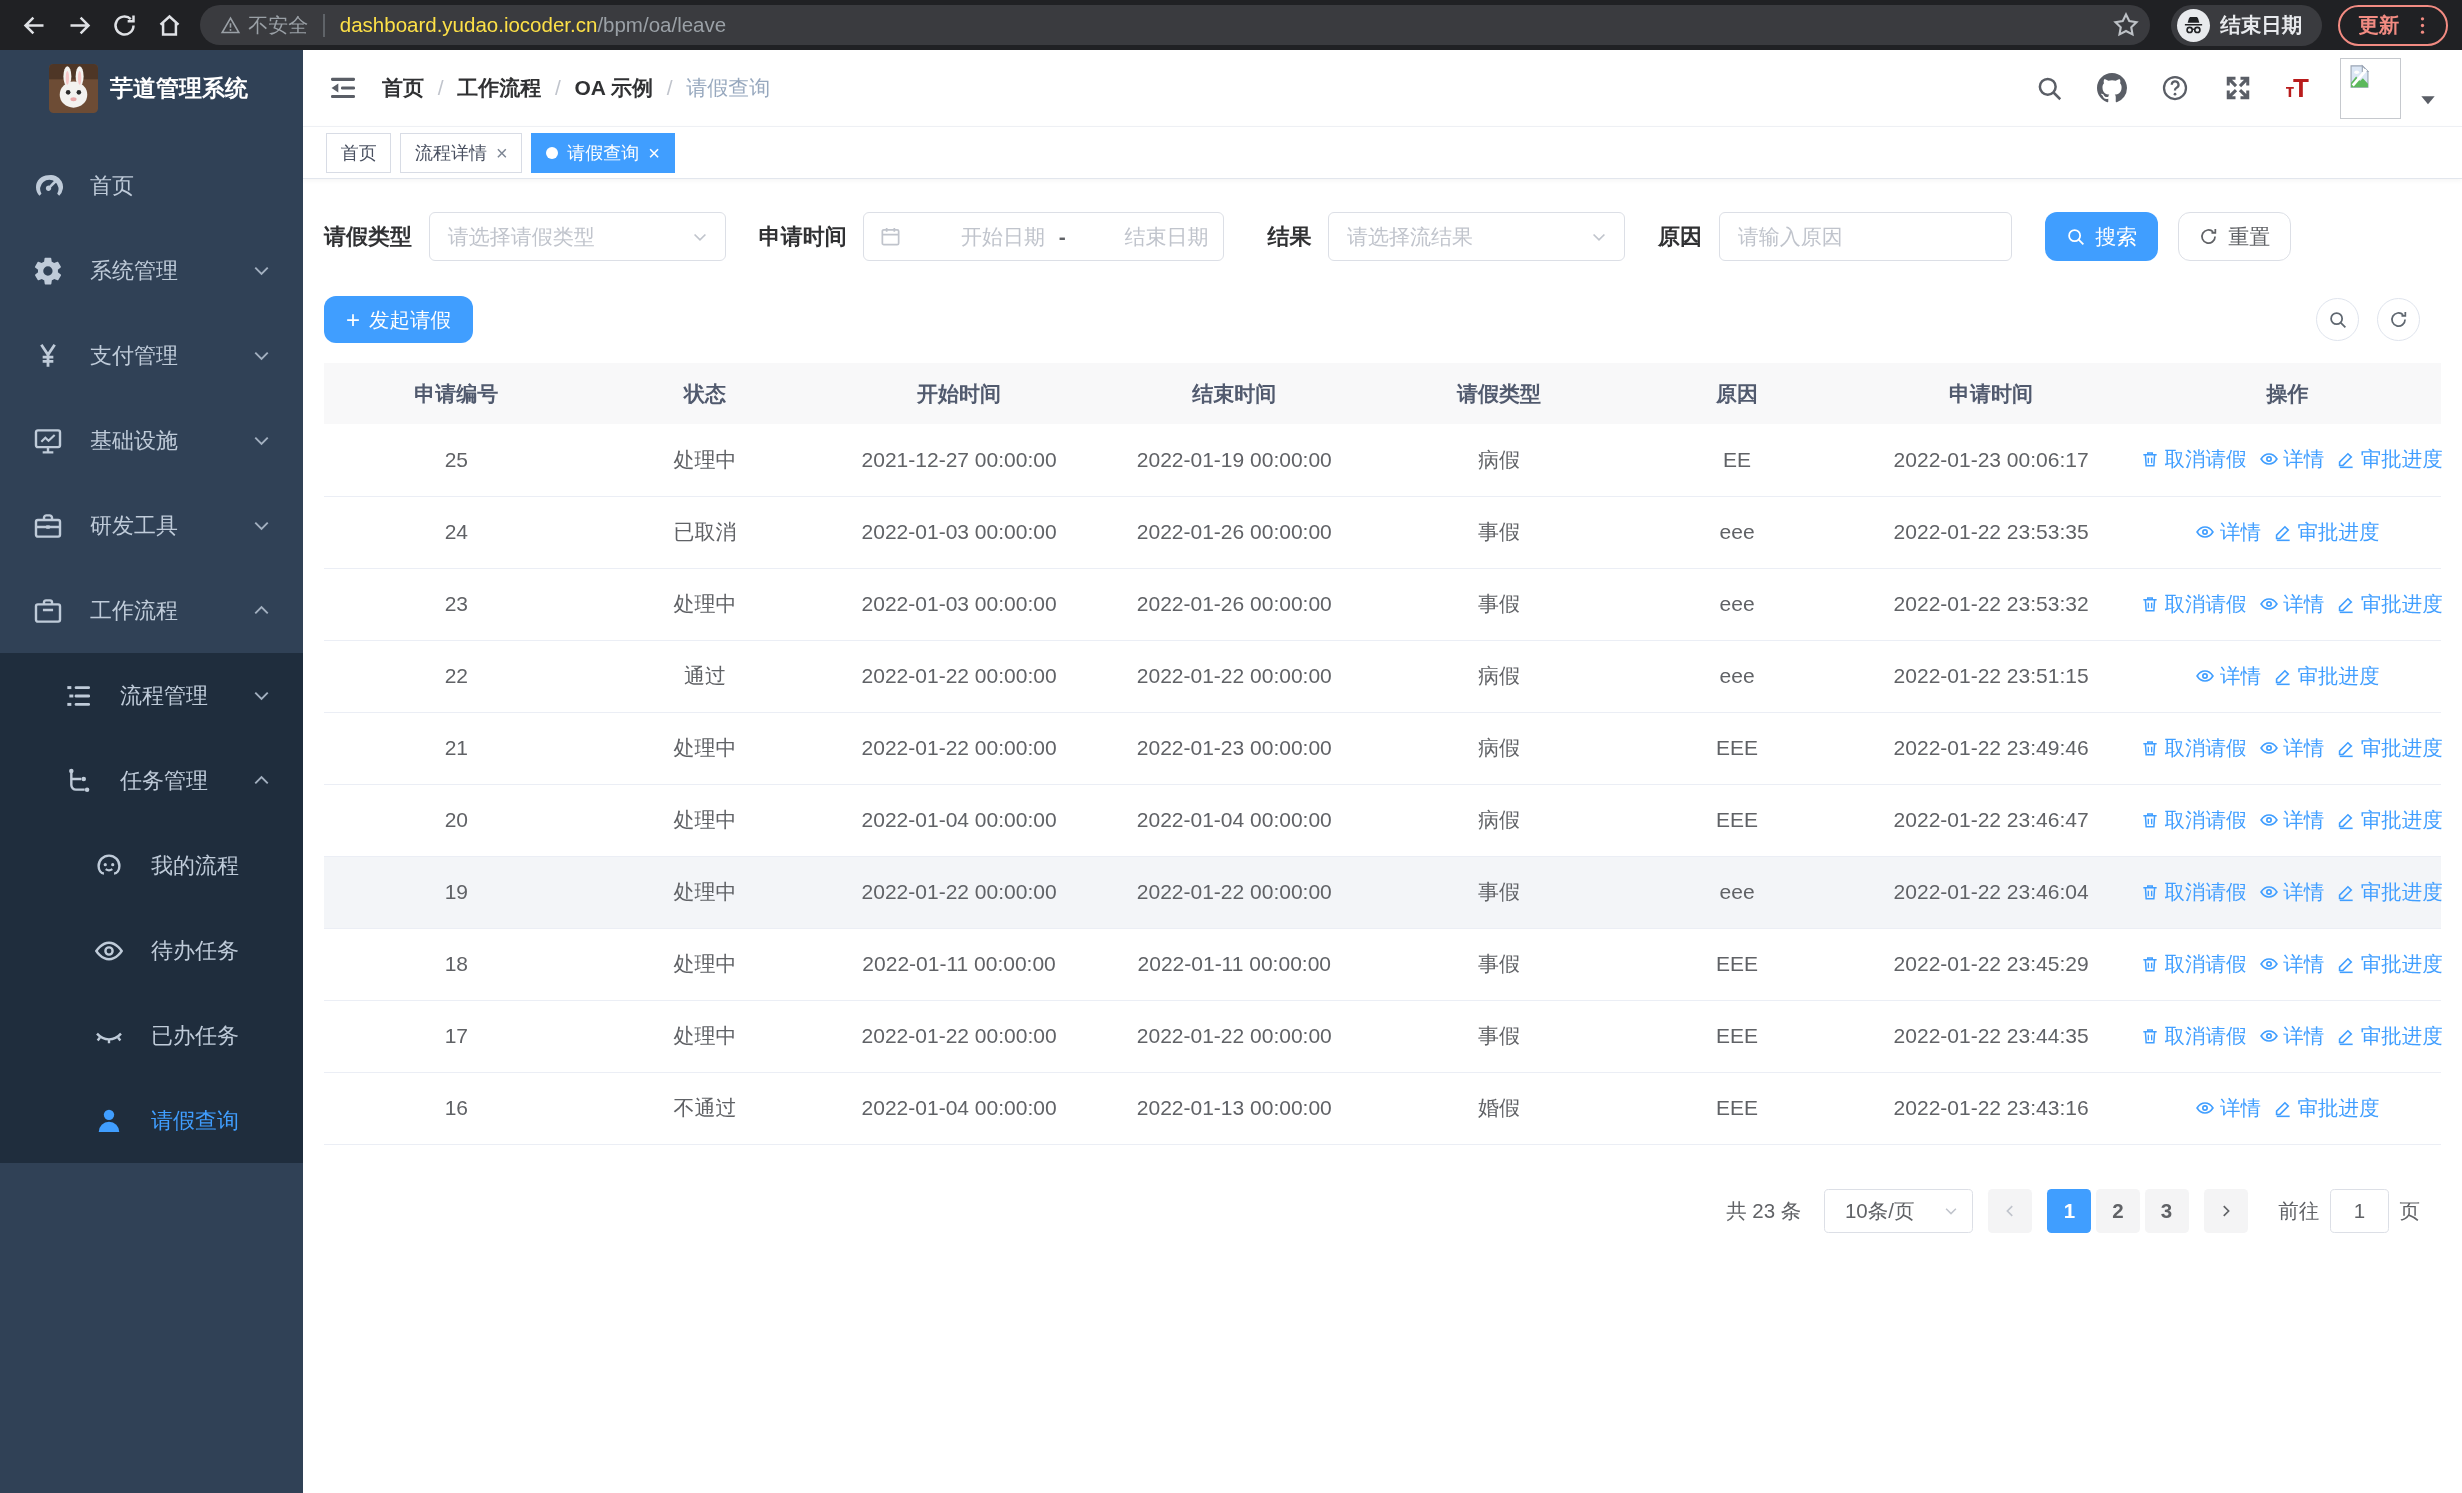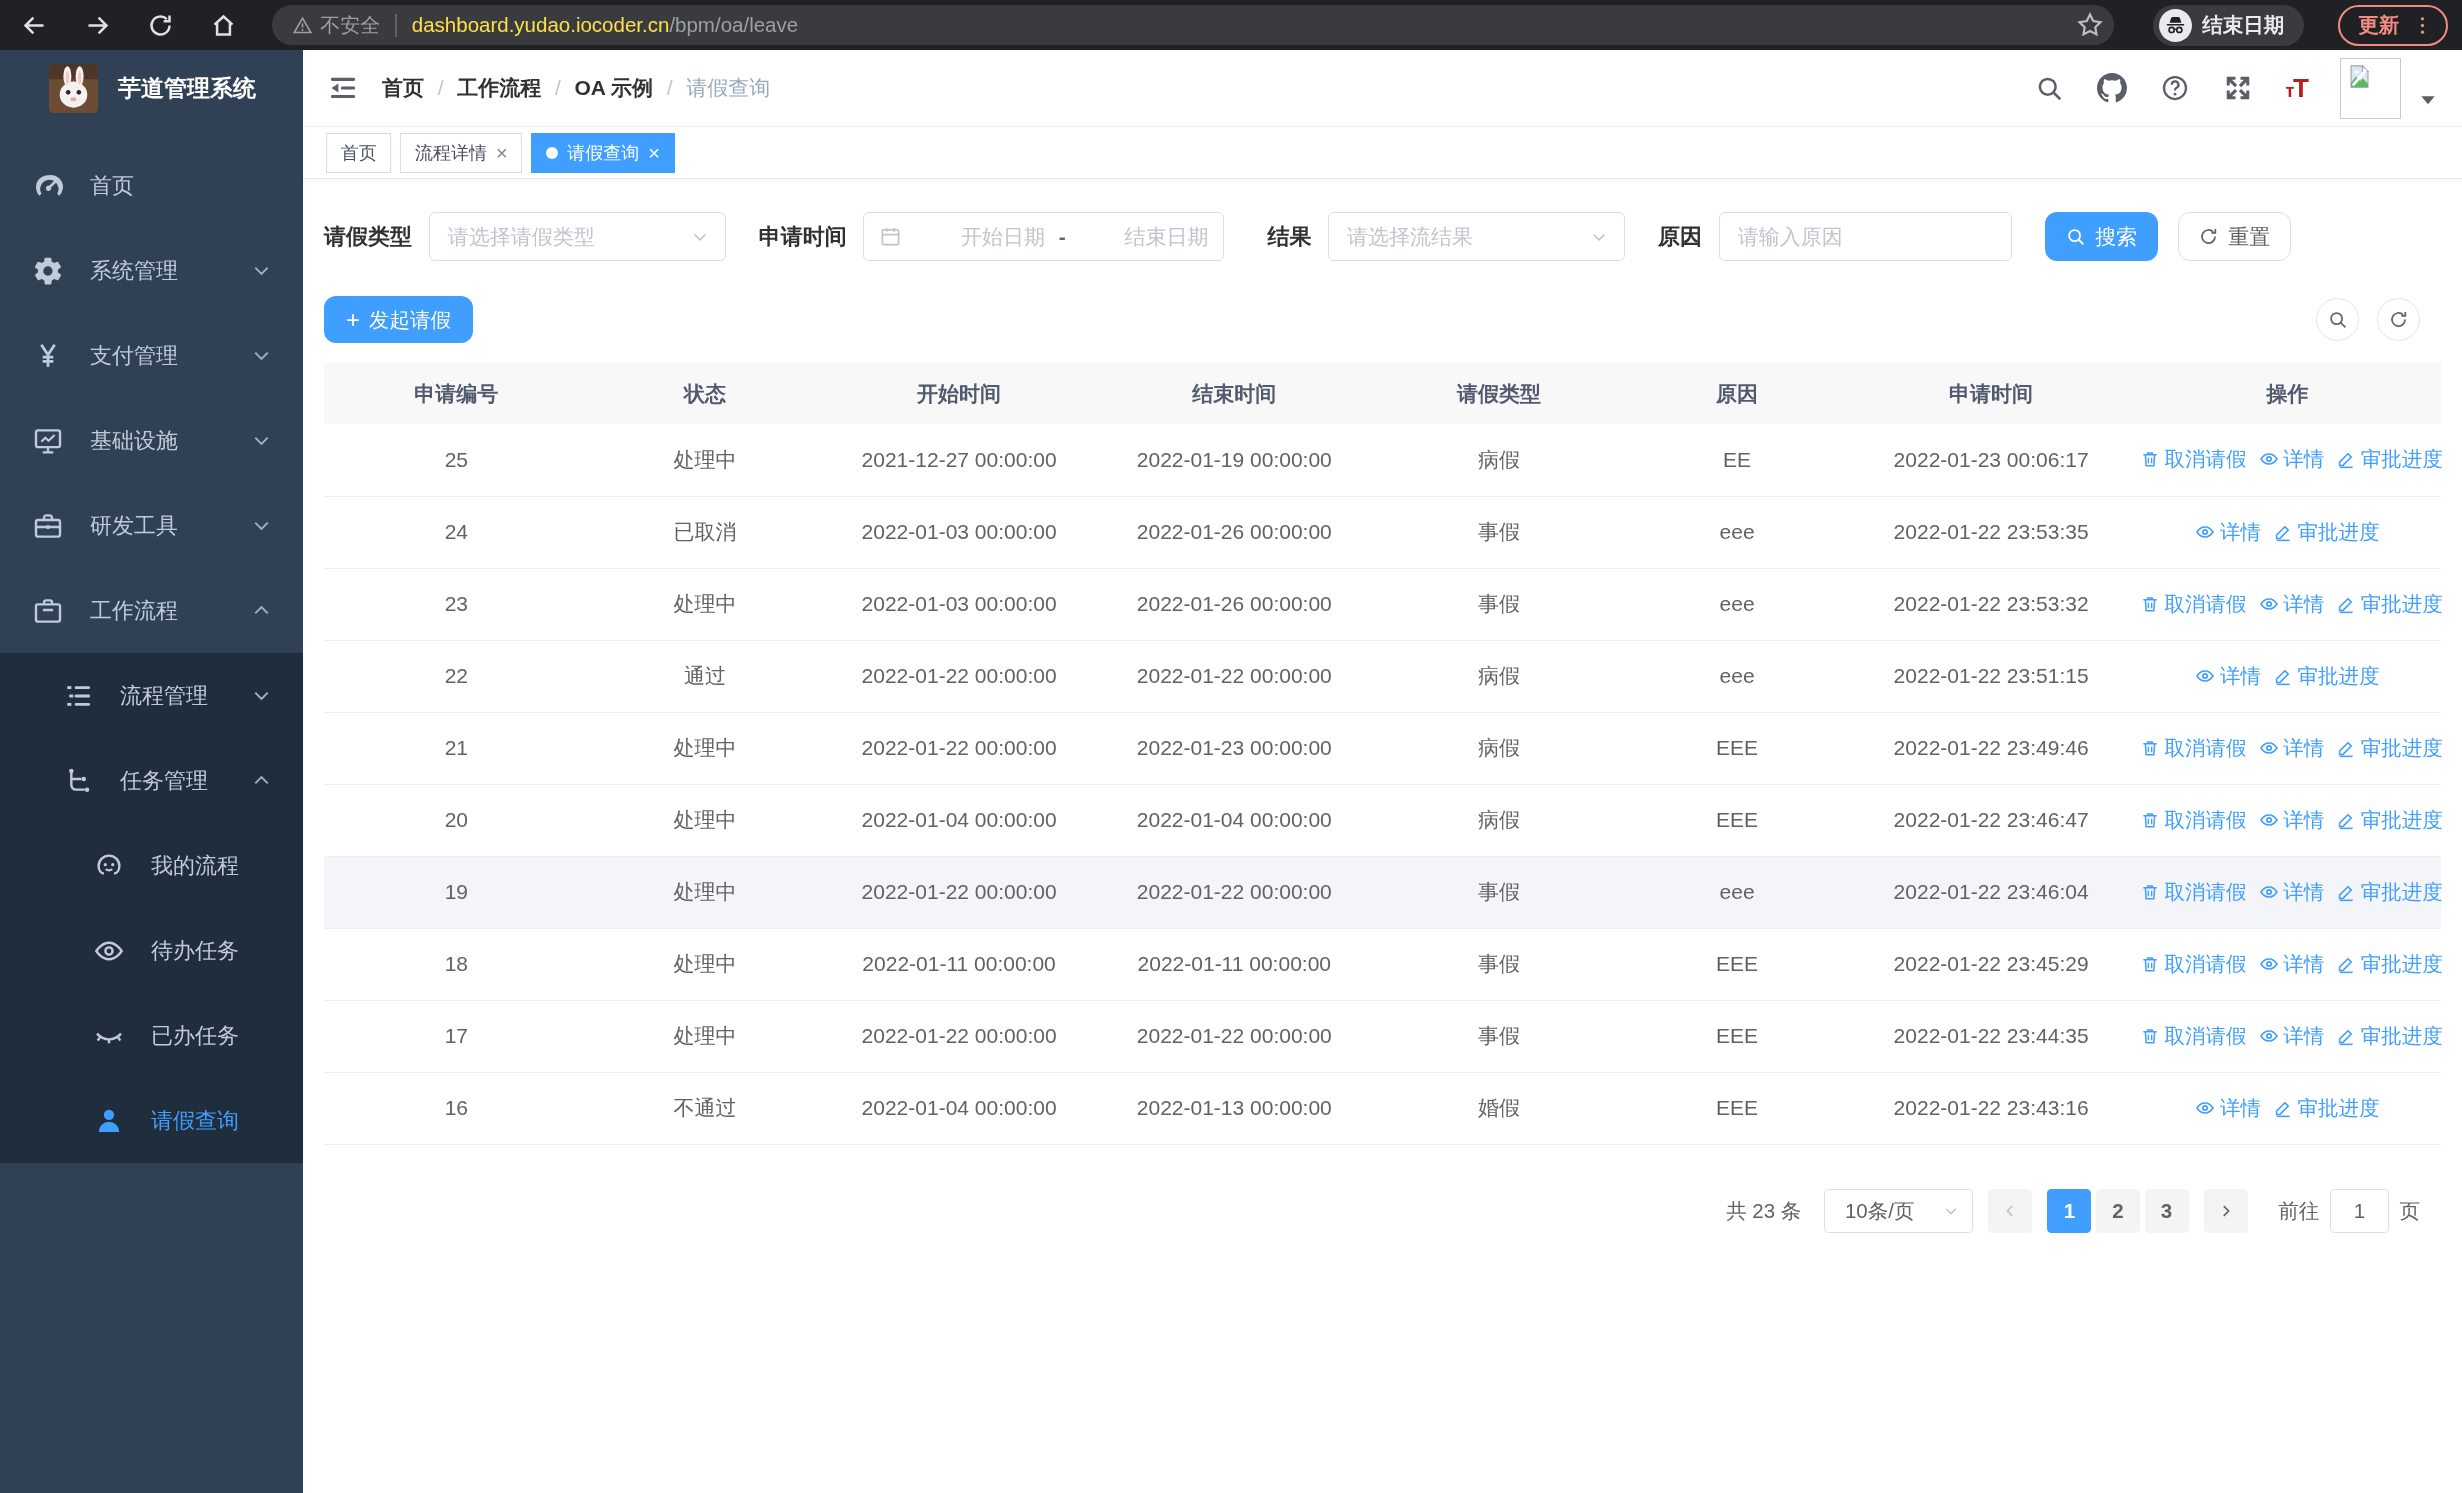--- a/index.html
+++ b/index.html
@@ -2,42 +2,42 @@
 <html style="font-size:12px"><head>
 <meta charset="utf-8">
 <style>
   * { box-sizing: border-box; margin: 0; padding: 0; }
   html,body { width: 2462px; height: 1494px; overflow: hidden; }
   body { font-family: "Liberation Sans", "DejaVu Sans", sans-serif; background:#fff; }
   .icon svg { display:block; width:100%; height:100%; }
   .screen { width:2462px; height:1494px; display:flex; flex-direction:column; }
 
   
-  .browser-bar { height:50px; flex:0 0 50px; background:#202124; display:flex; align-items:center; padding:0 13.7px; gap:22px; }
+  .browser-bar { height:50px; flex:0 0 50px; background:#202124; display:flex; align-items:center; padding:0 13.7px; gap:4px; }
   .bicon { width:27px; height:27px; color:#dfe1e5; flex:0 0 auto; }
   .bbtn { width:41px; height:41px; border-radius:50%; display:flex; align-items:center; justify-content:center; }
   .bbtn.dim { color:#85898f; }
   .url-pill { flex:1; height:40px; margin:0 6px; background:#3a3b3f; border-radius:20px; display:flex; align-items:center; padding:0 9px 0 20px; min-width:0; }
   .warn-wrap { display:flex; align-items:center; gap:7.6px; color:#9aa0a6; font-size:20px; }
   .warn-wrap .icon { width:21px; height:21px; }
   .url-sep { width:1.5px; height:23px; background:#5f6368; margin:0 15px; }
   .url { flex:1; font-size:20.5px; white-space:nowrap; overflow:hidden; }
   .url-domain { color:#fde047; }
   .url-path { color:#9aa0a6; }
   .star-btn { width:30px; height:30px; color:#bdc1c6; }
   .incog { display:flex; align-items:center; gap:10.6px; background:#3a3b3f; border-radius:23px; height:41px; padding:0 20px 0 6px; color:#e8eaed; font-size:20.5px; font-weight:700; margin-left:10.6px; }
   .incog-circle { width:33px; height:33px; background:#e8eaed; border-radius:50%; display:flex; align-items:center; justify-content:center; color:#202124; }
   .incog-circle .icon { width:23px; height:23px; }
   .update-pill { display:flex; align-items:center; gap:12px; border:2.3px solid #f28b82; border-radius:23px; height:41px; padding:0 12px 0 18px; color:#f28b82; font-size:20.5px; font-weight:700; margin-left:12px; }
   .update-pill .icon { width:23px; height:23px; }
 
   
   .app { flex:1; display:flex; min-height:0; }
   .sidebar { width:303px; flex:0 0 303px; background:#304156; overflow:hidden; }
-  .logo { display:flex; align-items:center; padding:13.7px 0 10.6px 49px; gap:20px; }
+  .logo { display:flex; align-items:center; padding:13.7px 0 10.6px 49px; gap:12px; }
   .logo-avatar { width:49px; height:49px; border-radius:4.6px; overflow:hidden; flex:0 0 auto; }
   .logo-title { color:#fff; font-size:23px; font-weight:700; white-space:nowrap; }
   .menu { margin-top:20px; }
   .menu-item { height:85px; display:flex; align-items:center; color:#bfcbd9; font-size:22px; cursor:pointer; position:relative; }
   .menu-item .mi-icon { width:32px; height:32px; margin-right:26px; flex:0 0 auto; }
   .menu-item.lvl1 { padding-left:32px; }
   .menu-item.lvl2 { padding-left:62px; }
   .menu-item.lvl3 { padding-left:93px; }
   .menu-item.sub { background:#1f2d3d; }
   .menu-item.active { color:#409eff; }

